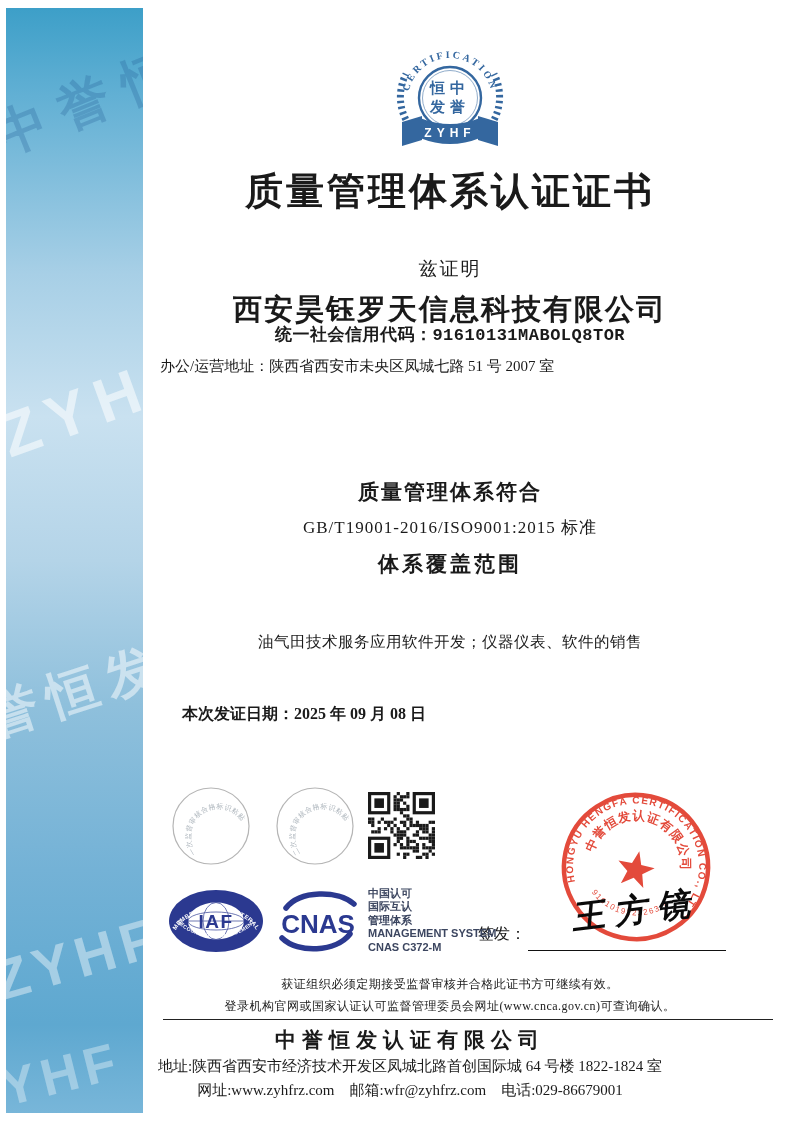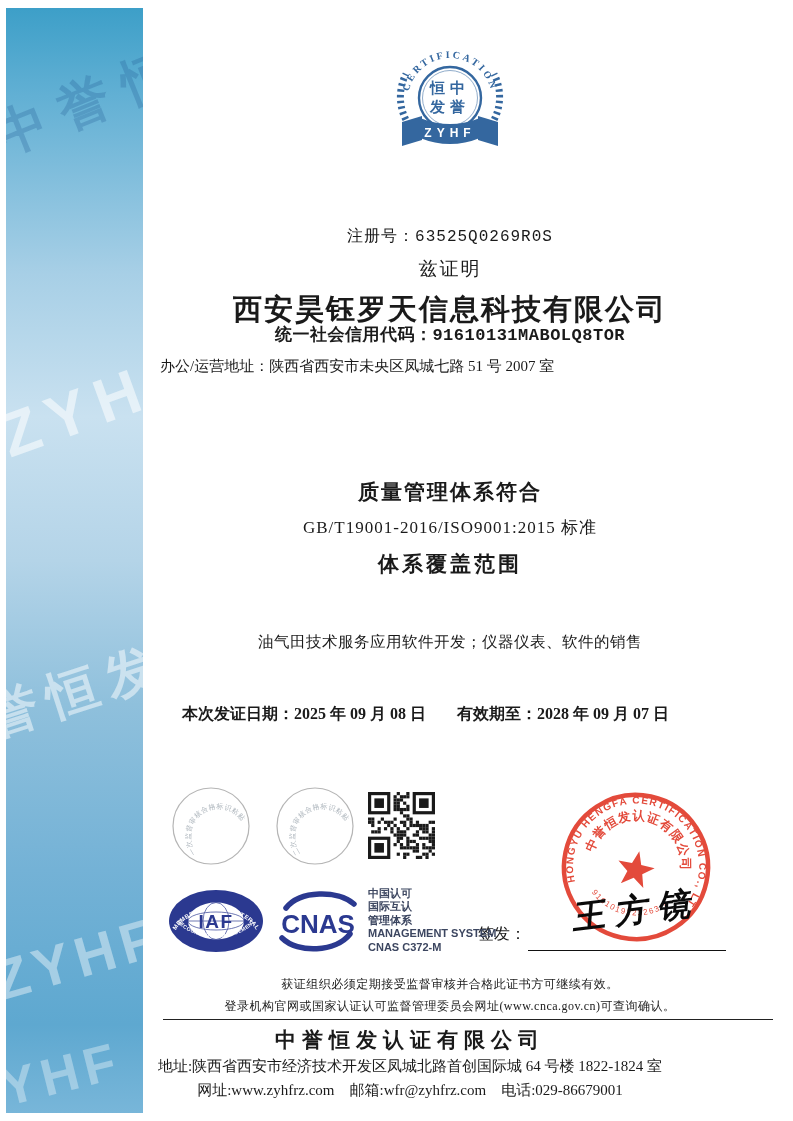--- a/index.html
+++ b/index.html
@@ -95,46 +95,41 @@
     <circle cx="62" cy="64" r="31" fill="none" stroke="#34679f" stroke-width="2.4"></circle>
     <circle cx="62" cy="64" r="27.5" fill="none" stroke="#34679f" stroke-width="1" opacity=".55"></circle>
     <text x="62" y="59" text-anchor="middle" font-size="15" font-weight="bold" fill="#34679f" letter-spacing="5">恒中</text>
     <text x="62" y="78" text-anchor="middle" font-size="15" font-weight="bold" fill="#34679f" letter-spacing="5">发誉</text>
     <polygon points="14,88 34,82 34,106 14,112" fill="#34679f"></polygon>
     <polygon points="110,88 90,82 90,106 110,112" fill="#34679f"></polygon>
     <path d="M 32 84 Q 62 96 92 84 L 92 104 Q 62 116 32 104 Z" fill="#34679f"></path>
     <text x="62" y="103" text-anchor="middle" font-size="12" font-weight="bold" fill="#ffffff" letter-spacing="5" class="sans">ZYHF</text>
   </svg>
 
-
-  <div class="abs ctr regline">
-    <span>注册号：</span><span class="regno">63525Q0269R0S</span>
-  </div>
+  <div class="abs ctr title">质量管理体系认证证书</div>
+
 
   <div class="abs ctr certify">兹证明</div>
   <div class="abs ctr company">西安昊钰罗天信息科技有限公司</div>
 
   <div class="abs ctr credit">
     <span>统一社会信用代码：</span><span class="creditno">91610131MABOLQ8TOR</span>
   </div>
 
   <div class="abs addr">
     <div>办公/运营地址：陕西省西安市未央区凤城七路 51 号 2007 室</div>
   </div>
 
   <div class="abs ctr conform">质量管理体系符合</div>
   <div class="abs ctr standard">GB/T19001-2016/ISO9001:2015 标准</div>
   <div class="abs ctr scopetext">油气田技术服务应用软件开发；仪器仪表、软件的销售</div>
   <div class="abs ctr scopehead">体系覆盖范围</div>
 
   <div class="abs daterow d1">
     <span>本次发证日期：</span><span>2025 年 09 月 08 日</span>
-  </div>
-  <div class="abs daterow d2">
-    <span>有效期至：</span><span>2028 年 09 月 07 日</span>
   </div>
 
   <svg class="abs stamp stamp1" viewBox="0 0 78 78">
     <defs>
         <path id="st1" d="M 11 52 A 28 28 0 1 1 67 52"></path>
       </defs>
     <circle cx="39" cy="39" r="38" fill="none" stroke="#b5b5b5" stroke-width="1.2"></circle>
     <g transform="rotate(-35 39 39)">
       <text font-size="7" fill="#aeb6bd" letter-spacing=".5">
         <textPath href="#st1" startOffset="50%" text-anchor="middle">第一次监督审核合格标识粘贴处</textPath>

